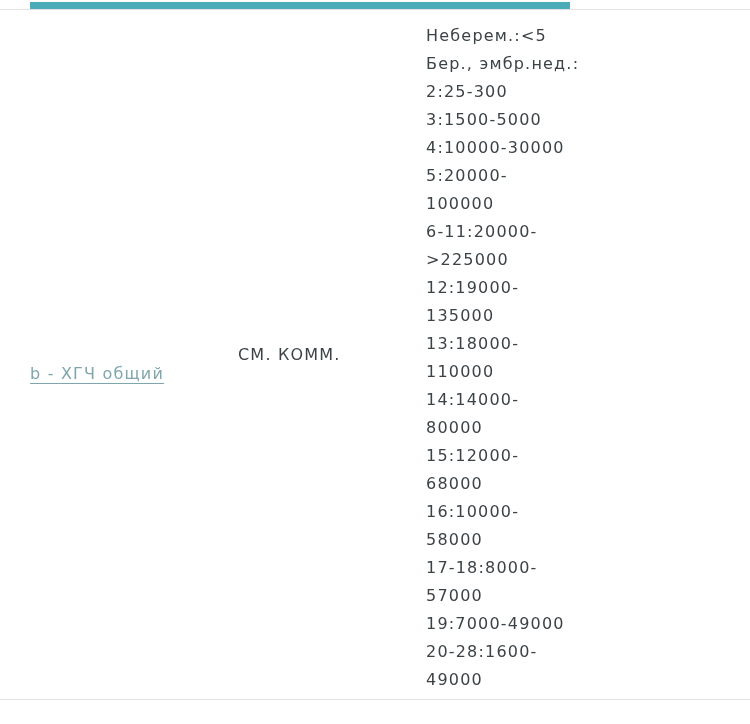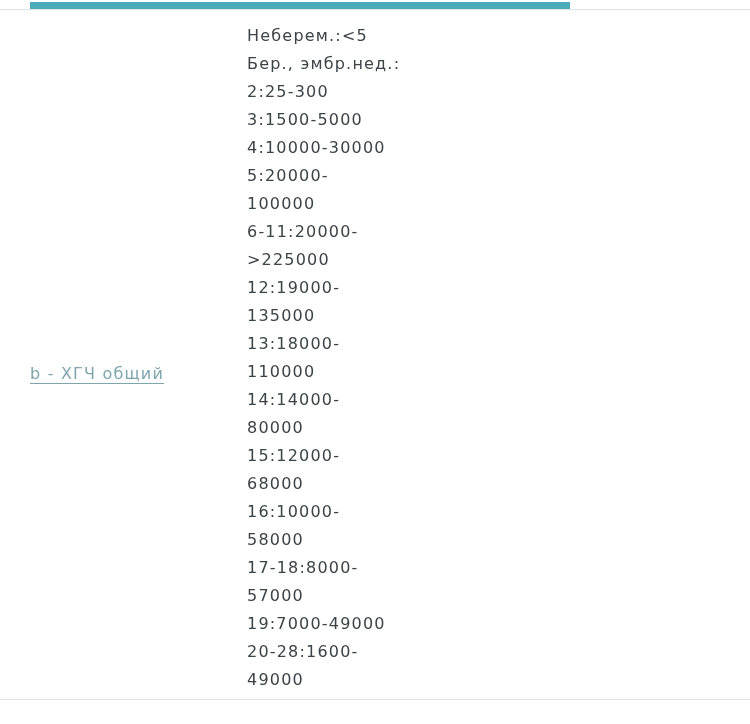--- a/index.html
+++ b/index.html
@@ -59,39 +59,41 @@
   .cell-comment {
     width: 188px;
     display: flex;
     align-items: center;
   }
   .cell-reference {
     width: 179px;
     padding-top: 12px;
     padding-right: 8px;
     white-space: pre;
-    margin-left: 9px;
   }
   a.test-link {
     color: var(--link);
     text-decoration: underline;
     text-decoration-color: var(--link);
     text-underline-offset: 4px;
     cursor: pointer;
     margin-top: 38px;
   }
 </style>
 </head>
 <body>
 
 <div class="accent-bar"></div>
 
 <div class="result-row">
   <div class="cell cell-name">
     <a class="test-link">b - ХГЧ общий</a>
+  </div>
+  <div class="cell cell-comment">
+    <span>СМ. КОММ.</span>
   </div>
   <div class="cell cell-reference">Неберем.:&lt;5
 Бер., эмбр.нед.:
 2:25-300
 3:1500-5000
 4:10000-30000
 5:20000-
 100000
 6-11:20000-
 &gt;225000

